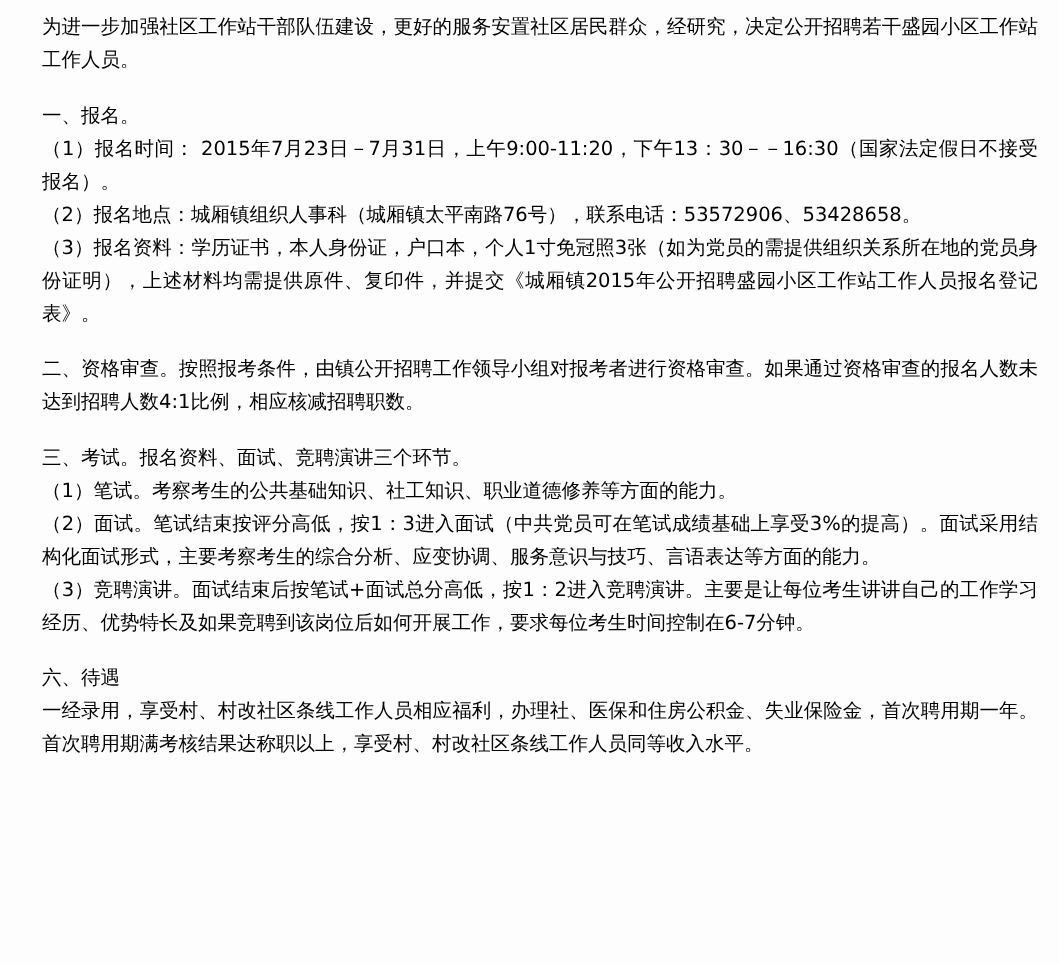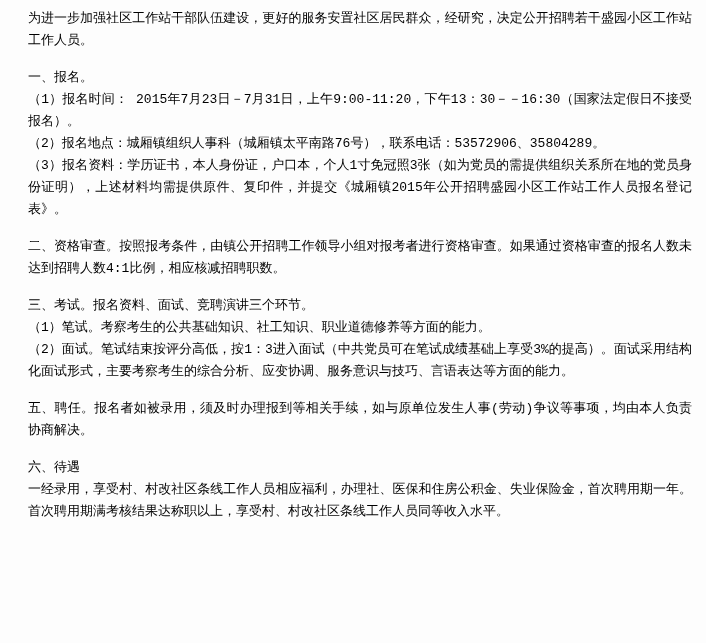--- a/index.html
+++ b/index.html
@@ -17,21 +17,20 @@
   .doc {
     box-sizing: border-box;
     width: 706px;
     padding: 8px 14px 0 28px;
     font-size: 13px;
     line-height: 22px;
     letter-spacing: 0;
   }
   .block {
     margin: 0 0 15px 0;
-    font-family: Liberation Mono, monospace;
   }
   .block:last-child {
     margin-bottom: 0;
   }
   .para {
     margin: 0;
     padding: 0;
     text-align: justify;
     text-justify: inter-ideograph;
     word-break: break-all;
@@ -40,31 +39,29 @@
 </head>
 <body>
 
 <div class="doc">
     <div class="block">
       <p class="para">为进一步加强社区工作站干部队伍建设，更好的服务安置社区居民群众，经研究，决定公开招聘若干盛园小区工作站工作人员。</p>
     </div>
     <div class="block">
       <p class="para">一、报名。</p>
       <p class="para">（1）报名时间： 2015年7月23日－7月31日，上午9:00-11:20，下午13：30－－16:30（国家法定假日不接受报名）。</p>
-      <p class="para">（2）报名地点：城厢镇组织人事科（城厢镇太平南路76号），联系电话：53572906、35804289。</p>
+      <p class="para">（2）报名地点：城厢镇组织人事科（城厢镇太平南路76号），联系电话：53572906、53428658。</p>
       <p class="para">（3）报名资料：学历证书，本人身份证，户口本，个人1寸免冠照3张（如为党员的需提供组织关系所在地的党员身份证明），上述材料均需提供原件、复印件，并提交《城厢镇2015年公开招聘盛园小区工作站工作人员报名登记表》。</p>
     </div>
     <div class="block">
       <p class="para">二、资格审查。按照报考条件，由镇公开招聘工作领导小组对报考者进行资格审查。如果通过资格审查的报名人数未达到招聘人数4:1比例，相应核减招聘职数。</p>
     </div>
     <div class="block">
       <p class="para">三、考试。报名资料、面试、竞聘演讲三个环节。</p>
       <p class="para">（1）笔试。考察考生的公共基础知识、社工知识、职业道德修养等方面的能力。</p>
       <p class="para">（2）面试。笔试结束按评分高低，按1：3进入面试（中共党员可在笔试成绩基础上享受3%的提高）。面试采用结构化面试形式，主要考察考生的综合分析、应变协调、服务意识与技巧、言语表达等方面的能力。</p>
-    </div>
-    <div class="block">
-      <p class="para">五、聘任。报名者如被录用，须及时办理报到等相关手续，如与原单位发生人事(劳动)争议等事项，均由本人负责协商解决。</p>
+      <p class="para">（3）竞聘演讲。面试结束后按笔试+面试总分高低，按1：2进入竞聘演讲。主要是让每位考生讲讲自己的工作学习经历、优势特长及如果竞聘到该岗位后如何开展工作，要求每位考生时间控制在6-7分钟。</p>
     </div>
     <div class="block">
       <p class="para">六、待遇</p>
       <p class="para">一经录用，享受村、村改社区条线工作人员相应福利，办理社、医保和住房公积金、失业保险金，首次聘用期一年。首次聘用期满考核结果达称职以上，享受村、村改社区条线工作人员同等收入水平。</p>
     </div>
   </div>
 
 </body></html>

